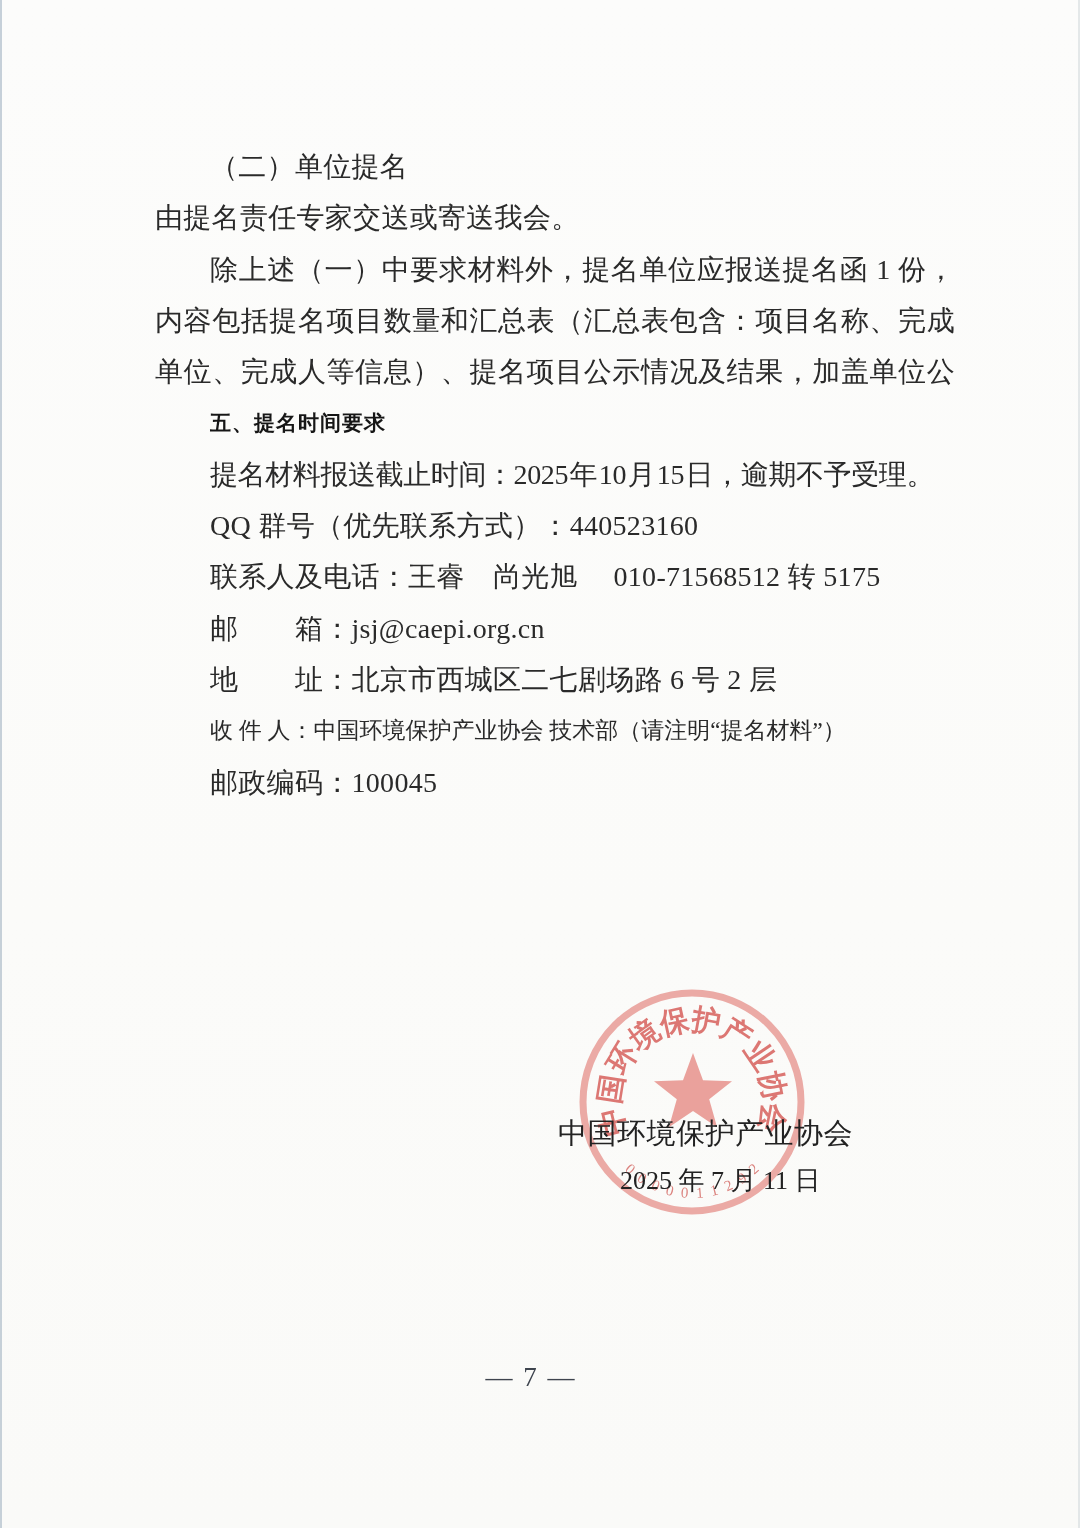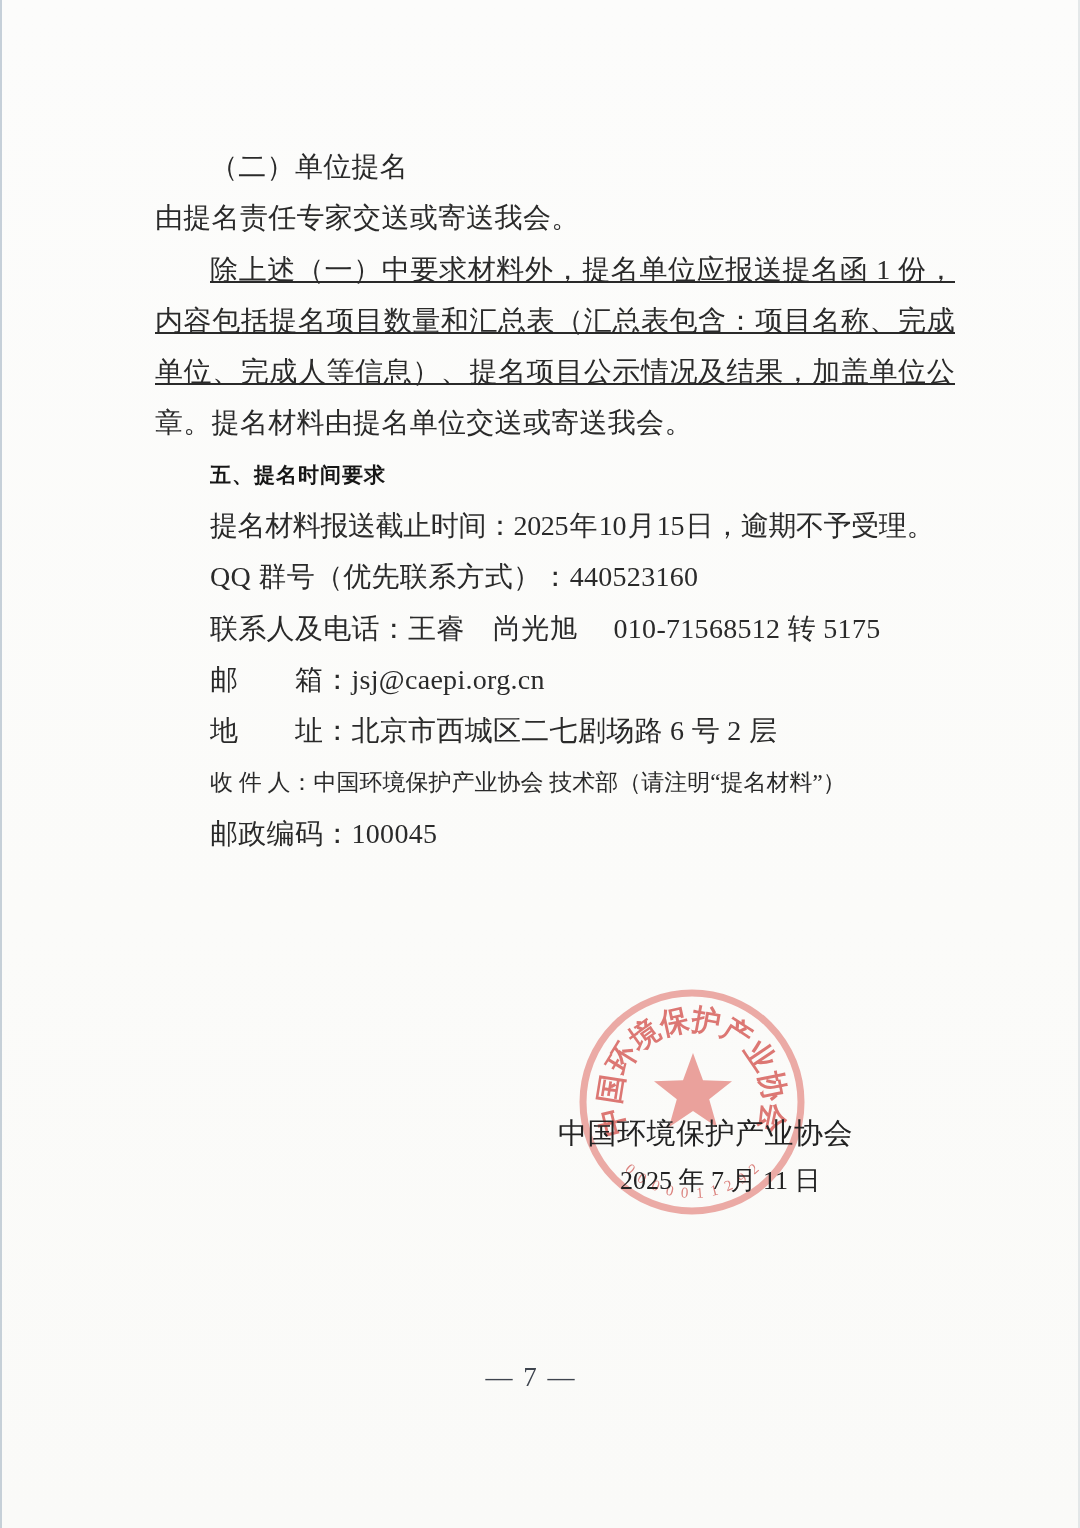--- a/index.html
+++ b/index.html
@@ -23,21 +23,21 @@
   }
   .textblock {
     position: absolute;
     left: 155px; top: 141px; width: 800px;
     font-size: 28px;
     line-height: 51.3px;
     letter-spacing: 0.3px;
   }
   .line { margin: 0; }
   .indent { padding-left: 55px; }
-  .just { text-align: justify; text-align-last: justify; text-decoration: underline; }
+  .just { text-align: justify; text-align-last: justify; }
   .head {
     font-family: Liberation Sans, sans-serif;
     font-weight: 700;
     font-size: 21px;
     color: #161616;
     letter-spacing: 1px;
   }
   .tight { word-spacing: -5px; letter-spacing: -0.4px; white-space: nowrap; }
   .small-line { font-size: 23px; white-space: nowrap; letter-spacing: 0; }
   .nowrap { white-space: nowrap; }
@@ -71,21 +71,20 @@
 
   <div class="scan-edge-left"></div>
   <div class="scan-edge-right"></div>
 
   <main class="textblock">
     <p class="line indent nowrap">（二）单位提名</p>
     <p class="line nowrap">由提名责任专家交送或寄送我会。</p>
     <p class="line indent just">除上述（一）中要求材料外，提名单位应报送提名函 1 份，</p>
     <p class="line just">内容包括提名项目数量和汇总表（汇总表包含：项目名称、完成</p>
     <p class="line just">单位、完成人等信息）、提名项目公示情况及结果，加盖单位公</p>
-    <p class="line nowrap">章。提名材料由提名单位交送或寄送我会。</p>
     <h2 class="line head indent">五、提名时间要求</h2>
     <p class="line indent tight">提名材料报送截止时间：2025 年 10 月 15 日，逾期不予受理。</p>
     <p class="line indent nowrap">QQ 群号（优先联系方式）：440523160</p>
     <p class="line indent nowrap">联系人及电话：王睿　尚光旭　 010-71568512 转 5175</p>
     <p class="line indent nowrap">邮　　箱：jsj@caepi.org.cn</p>
     <p class="line indent nowrap">地　　址：北京市西城区二七剧场路 6 号 2 层</p>
     <p class="line indent small-line">收 件 人：中国环境保护产业协会 技术部（请注明“提名材料”）</p>
     <p class="line indent nowrap">邮政编码：100045</p>
   </main>
 

